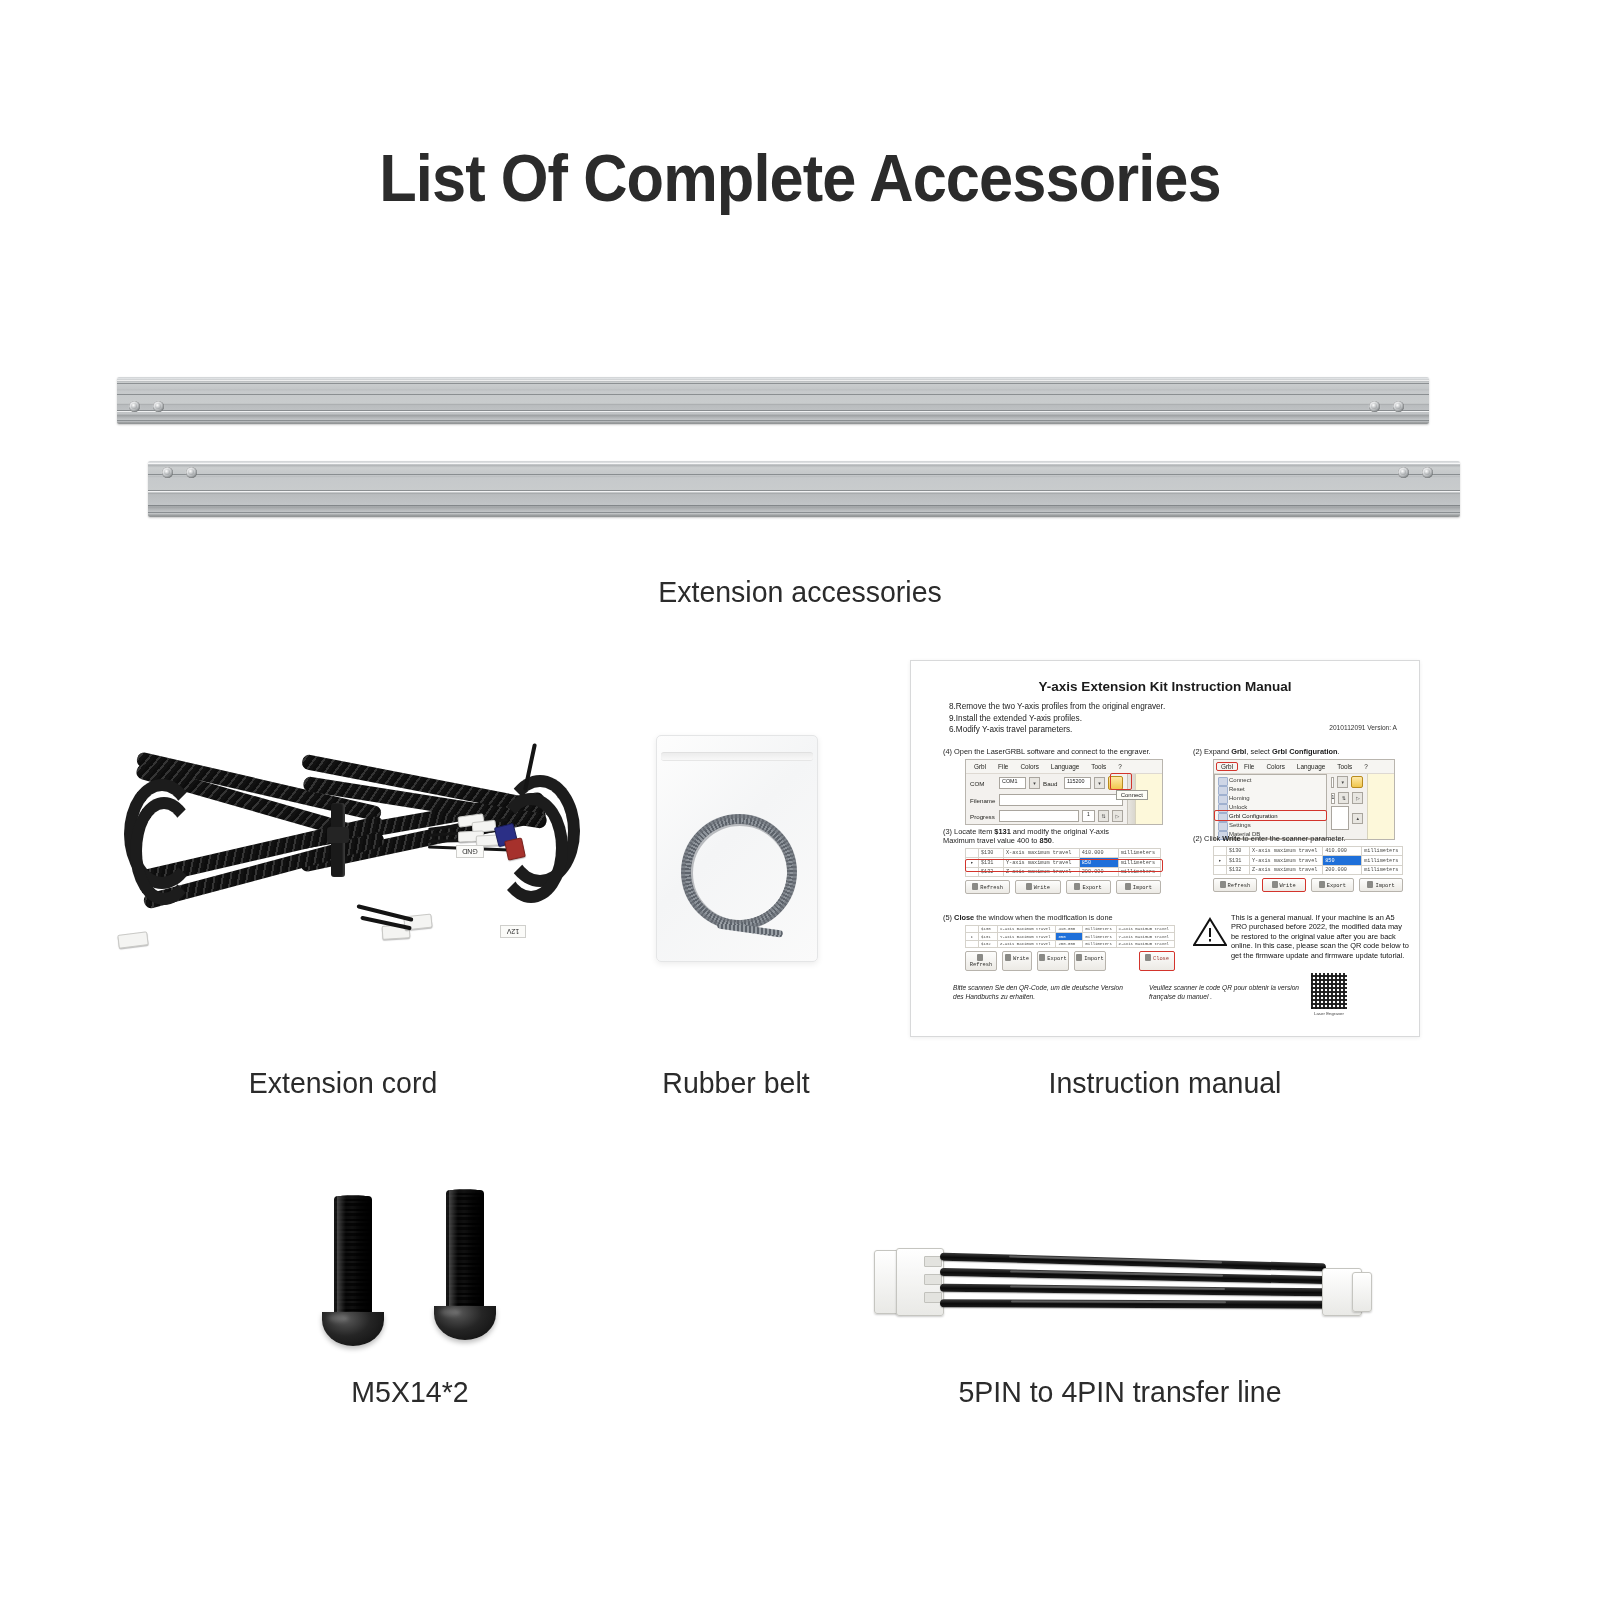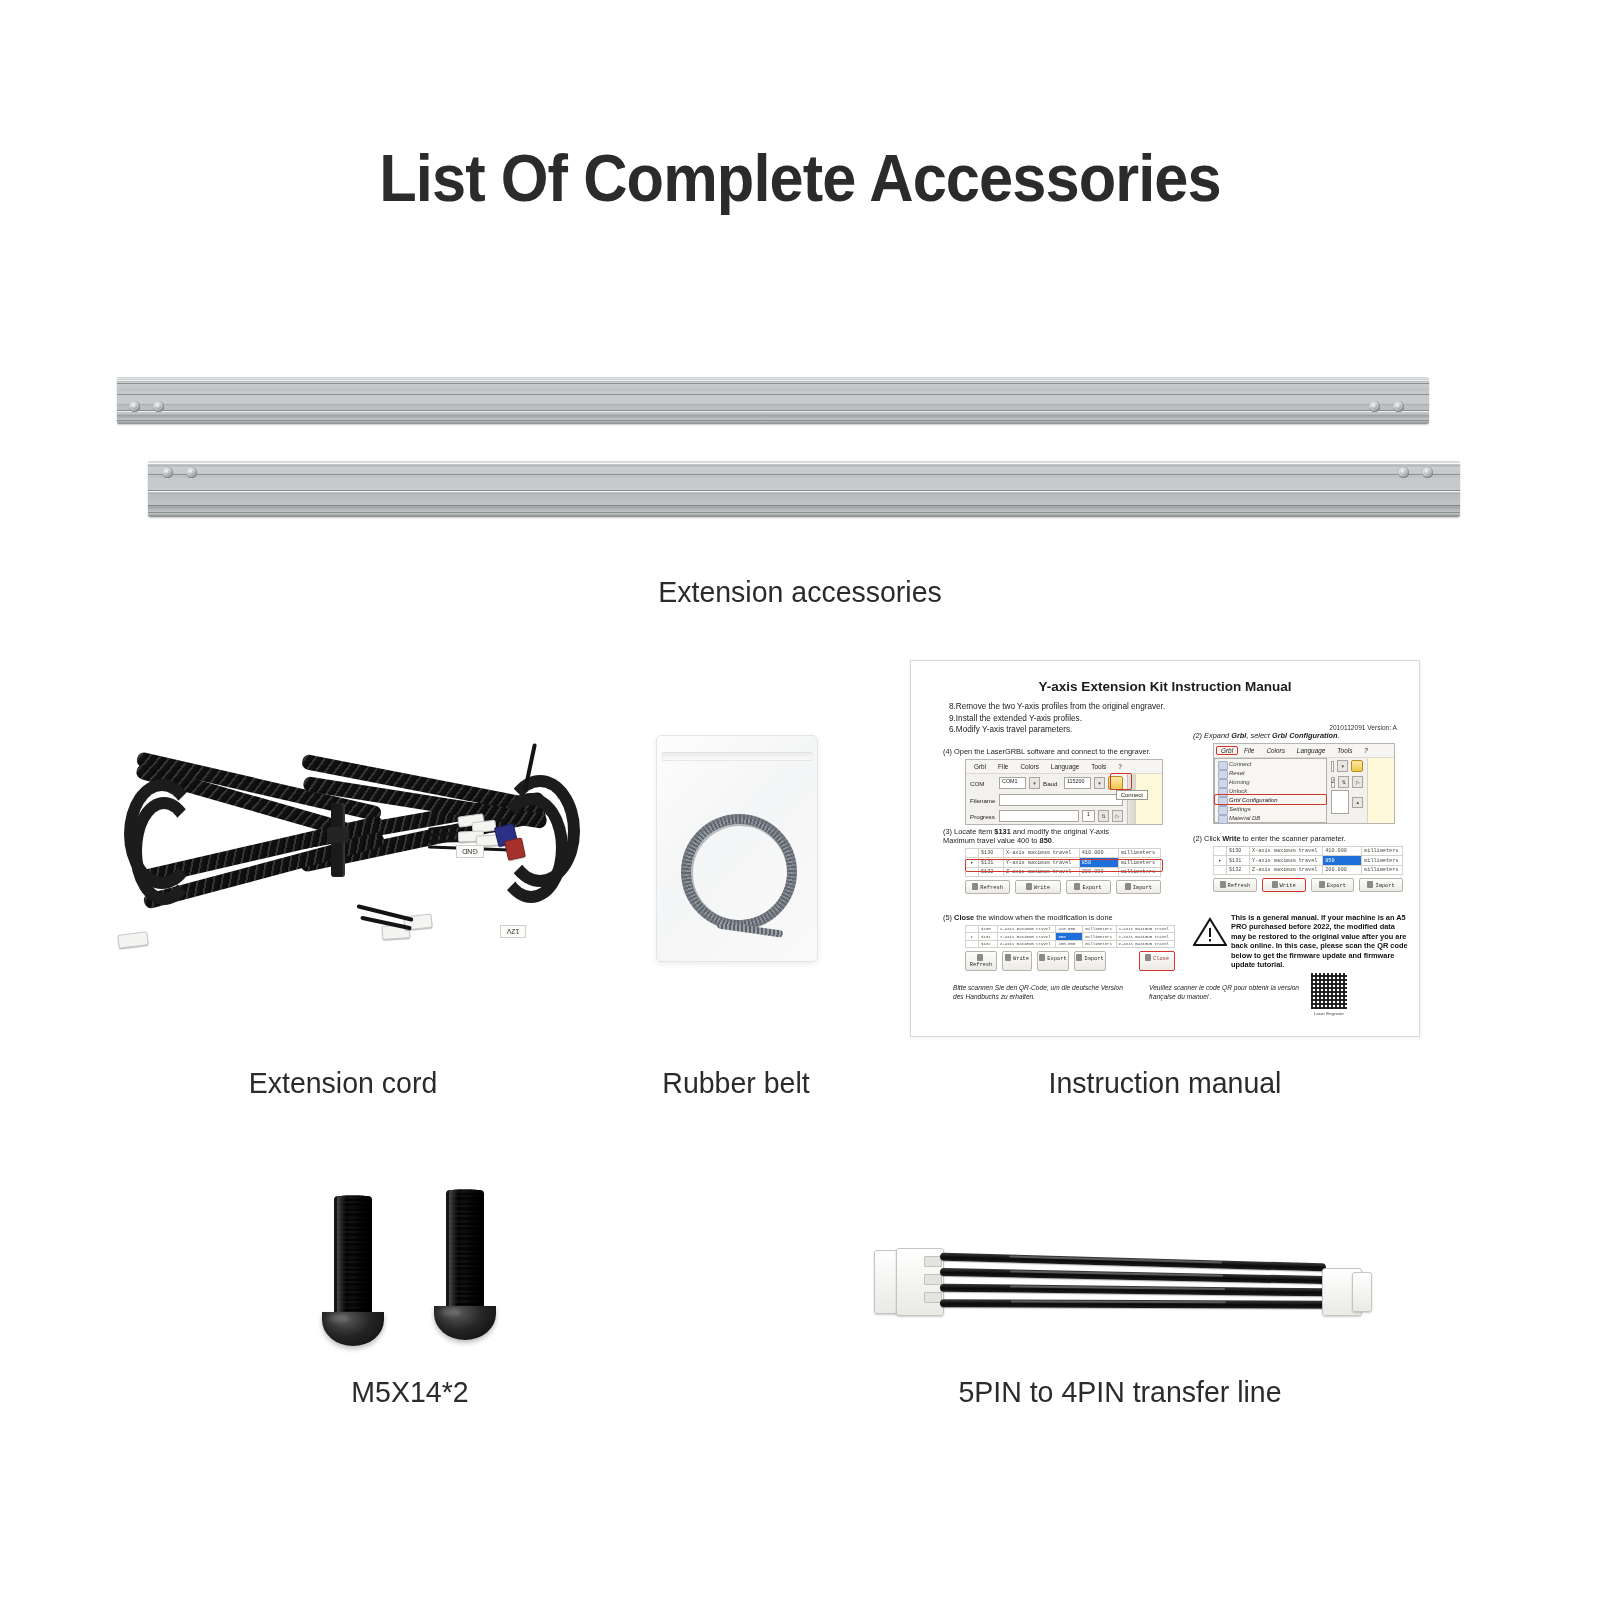--- a/index.html
+++ b/index.html
@@ -142,21 +142,21 @@
   .wbtn i{display:inline-block;width:6px;height:7px;background:#8a8a86;border-radius:1px;
       margin-right:2px;vertical-align:-1px;}
   .wbtn.red{border:1.4px solid #d3342c;}
   .wbtn.close-b{flex:none;width:34px;margin-left:auto;border:1.4px solid #d3342c;color:#9a3b36;}
 
   
   .warn{position:absolute;left:282px;top:252px;width:216px;display:flex;gap:6px;align-items:flex-start;}
   .warn-tri{width:0;height:0;border-left:16px solid transparent;border-right:16px solid transparent;
       border-bottom:28px solid transparent;position:relative;flex:none;margin-top:6px;}
   .warn-tri svg{position:absolute;left:-16px;top:-2px;}
-  .warn-txt{font-size:7.4px;line-height:9.4px;font-weight:bold;color:#111;}
+  .warn-txt{font-size:7.4px;line-height:9.4px;font-weight:normal;color:#111;}
 
   .lang{position:absolute;font-size:6.6px;font-style:italic;line-height:9px;color:#1b1b1b;}
   .qr{position:absolute;width:36px;height:36px;
       background-image:
         repeating-linear-gradient(90deg,#111 0 2px,#fff 2px 4px),
         repeating-linear-gradient(0deg,#111 0 2px,#fff 2px 4px);
       background-blend-mode:multiply;opacity:.9;}
   .qr-cap{position:absolute;font-size:4.4px;color:#444;text-align:center;width:36px;}
 
   
@@ -407,21 +407,21 @@
         <div class="btnrow">
           <div class="wbtn" style="flex:none;width:30px"><i></i><span>Refresh</span></div>
           <div class="wbtn" style="flex:none;width:28px"><i></i><span>Write</span></div>
           <div class="wbtn" style="flex:none;width:30px"><i></i><span>Export</span></div>
           <div class="wbtn" style="flex:none;width:30px"><i></i><span>Import</span></div>
           <div class="wbtn close-b"><i></i><span>Close</span></div>
         </div>
       </div>
     </div>
 
-    <div class="m-col m-colR" style="top:70px;font-style:italic;">
+    <div class="m-col m-colR" style="top:86px;">
       <div class="m-sub">
         <span>(2) Expand </span><b>Grbl</b><span>, select </span><b>Grbl Configuration</b><span>.</span>
       </div>
       <div class="win" style="margin-left:20px;width:180px;position:relative;">
         <div class="win-menu">
           <span style="border:1.2px solid #d3342c;border-radius:2px;padding:0 4px;">Grbl</span>
           <span>File</span>
           <span>Colors</span>
           <span>Language</span>
           <span>Tools</span>

